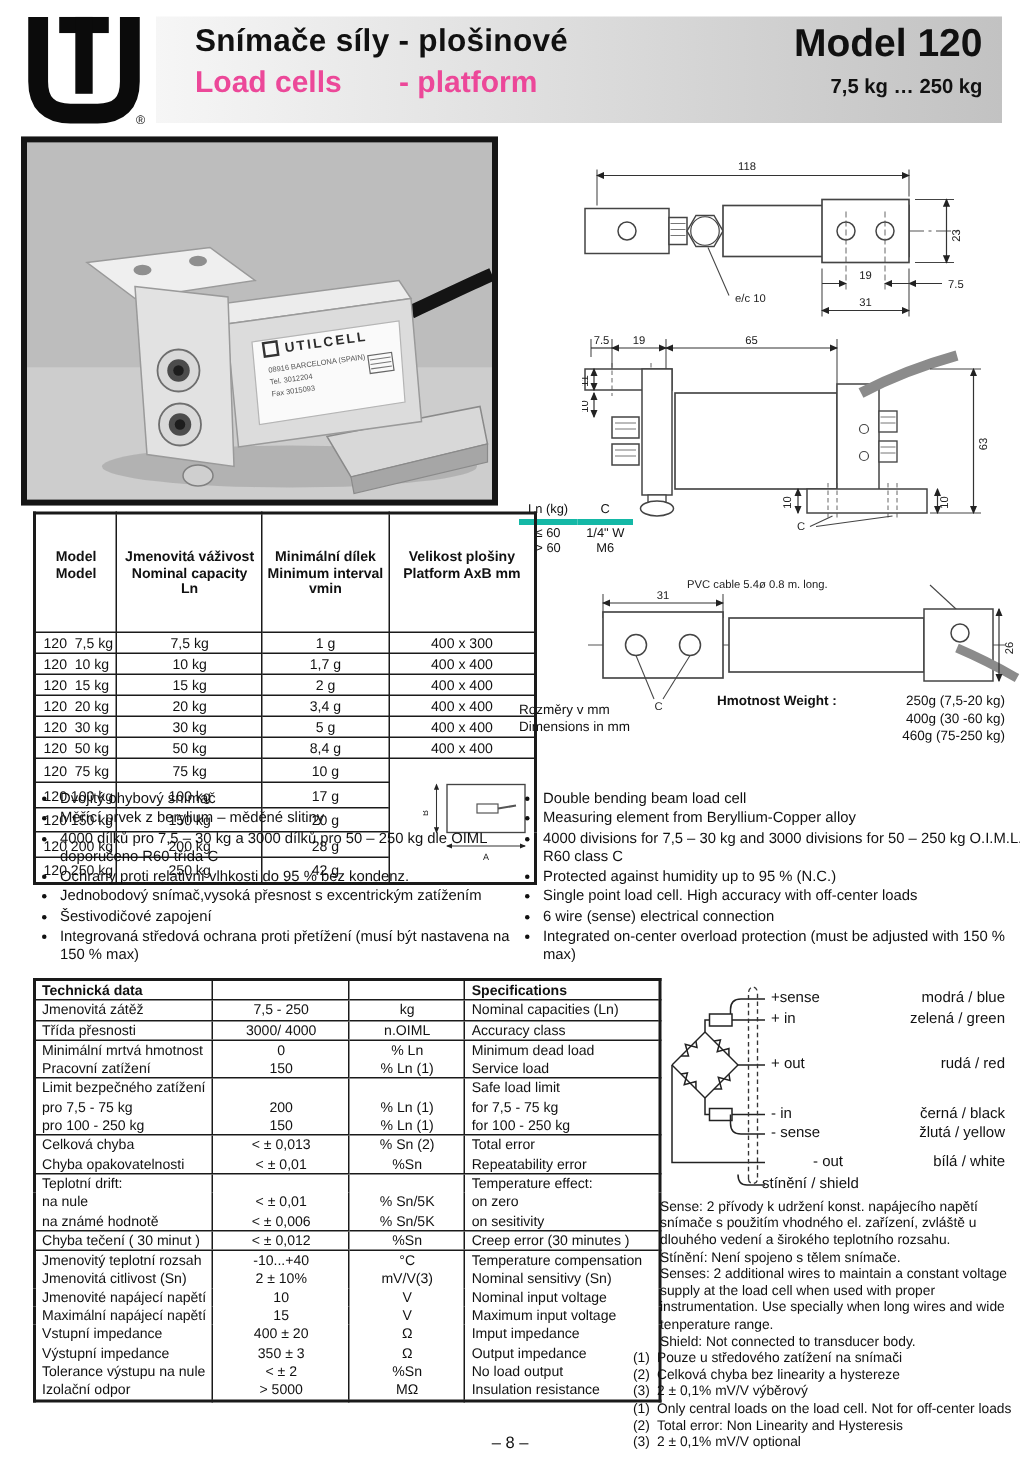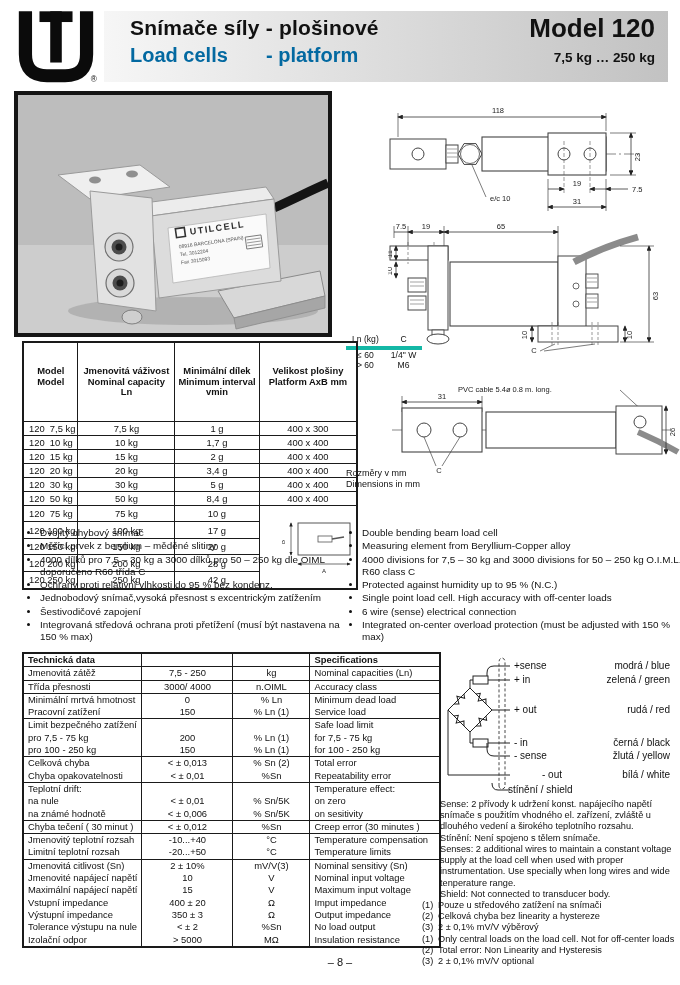--- a/index.html
+++ b/index.html
@@ -3,21 +3,21 @@
 <meta charset="utf-8">
 <style>
   html,body{margin:0;padding:0;background:#fff;}
   .page{position:relative;width:680px;height:985px;background:#fff;overflow:hidden;
         font-family:"Liberation Sans",sans-serif;color:#111;}
   
   .strip{position:absolute;left:104px;top:11px;width:564px;height:71px;
          background:linear-gradient(to right,#f6f6f6,#c2c2c2);}
   .logo{position:absolute;left:12px;top:8px;width:88px;height:76px;}
   .title-cs{position:absolute;left:130px;top:16px;font-size:21px;font-weight:bold;letter-spacing:.2px;}
-  .title-en{position:absolute;left:130px;top:44px;font-size:20px;font-weight:bold;color:#0369a1;display:flex;}
+  .title-en{position:absolute;left:130px;top:44px;font-size:20px;font-weight:bold;color:#ec4899;display:flex;}
   .title-en .t1{width:136px;}
   .model{position:absolute;right:25px;top:13px;font-size:26px;font-weight:bold;}
   .range{position:absolute;right:25px;top:50px;font-size:13.5px;font-weight:bold;}
   
   .photo{position:absolute;left:14px;top:91px;width:310px;height:238px;border:4px solid #151515;background:#c6c6c6;}
   
   .dw1{position:absolute;left:388px;top:97px;}
   .dw2{position:absolute;left:388px;top:222px;}
   .dw3{position:absolute;left:388px;top:382px;}
   svg text{font-family:"Liberation Sans",sans-serif;}
@@ -270,20 +270,26 @@
       <td>M6</td>
     </tr>
   </tbody>
     </table>
 
   <div class="dimsnote">
     <div>Rozměry v mm</div>
     <div>Dimensions in mm</div>
   </div>
 
+  <div class="weights">
+    <span class="wl">Hmotnost   Weight :</span>
+    <div class="wv">250g (7,5-20 kg)</div>
+    <div class="wv">400g (30 -60 kg)</div>
+    <div class="wv">460g (75-250 kg)</div>
+  </div>
 
   <table class="cap">
     <colgroup>
         <col style="width:52px">
         <col style="width:97px">
         <col style="width:80px">
         <col style="width:77px">
       </colgroup>
     <tbody>
         <tr>
@@ -492,26 +498,20 @@
           <td>Chyba tečení ( 30 minut )</td>
           <td class="c">&lt; ± 0,012</td>
           <td class="c">%Sn</td>
           <td>Creep error (30 minutes )</td>
         </tr>
     <tr>
           <td>Jmenovitý teplotní rozsah</td>
           <td class="c">-10...+40</td>
           <td class="c">°C</td>
           <td>Temperature compensation</td>
-        </tr>
-    <tr class="ge">
-          <td>Limitní teplotní rozsah</td>
-          <td class="c">-20...+50</td>
-          <td class="c">°C</td>
-          <td>Temperature limits</td>
         </tr>
     <tr>
           <td>Jmenovitá citlivost (Sn)</td>
           <td class="c">2 ± 10%</td>
           <td class="c">mV/V(3)</td>
           <td>Nominal sensitivy (Sn)</td>
         </tr>
     <tr>
           <td>Jmenovité napájecí napětí</td>
           <td class="c">10</td>

